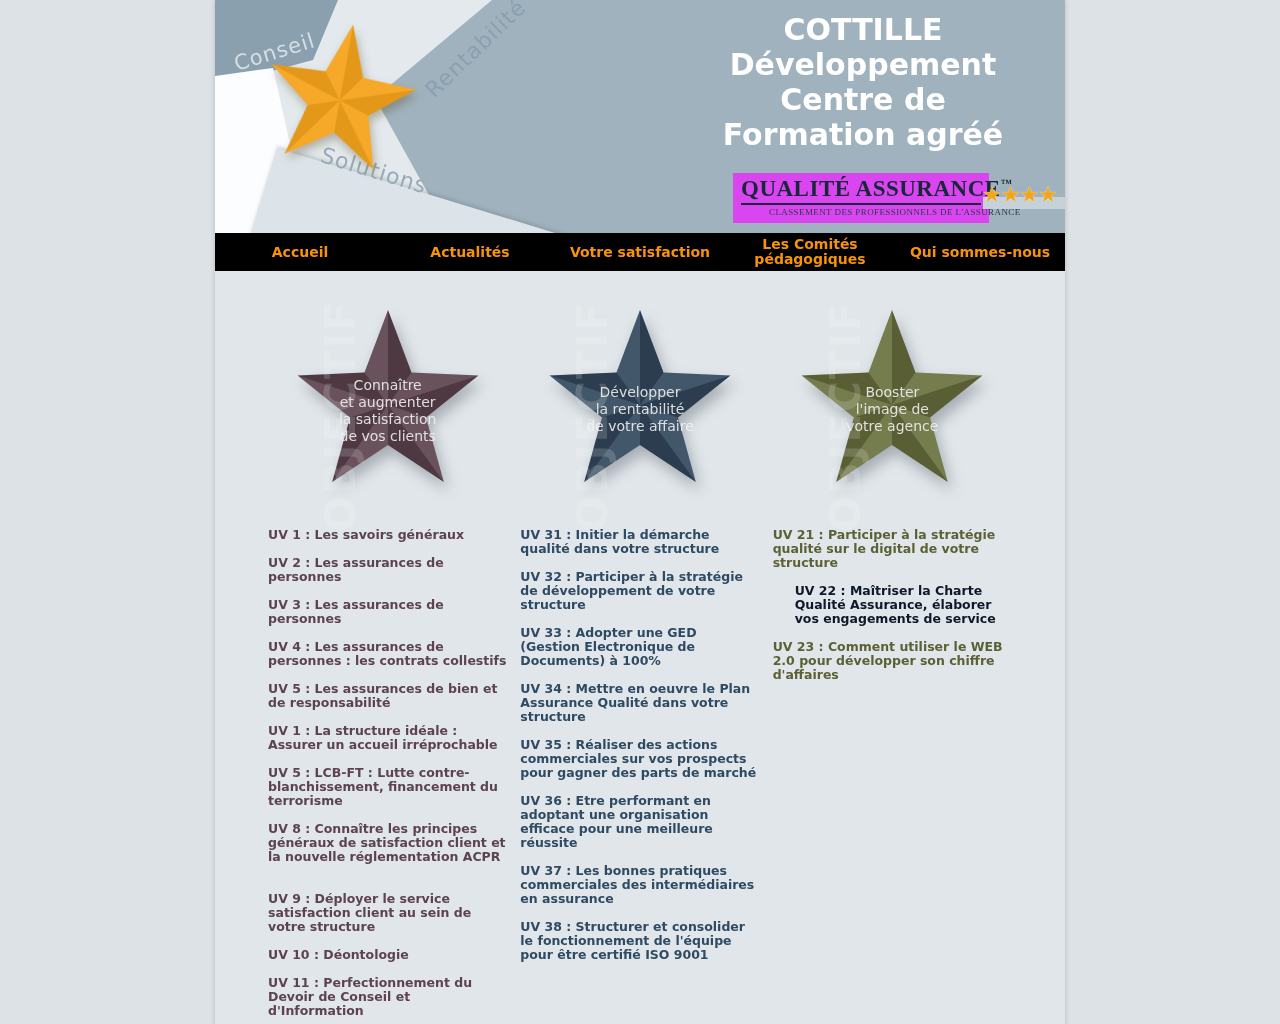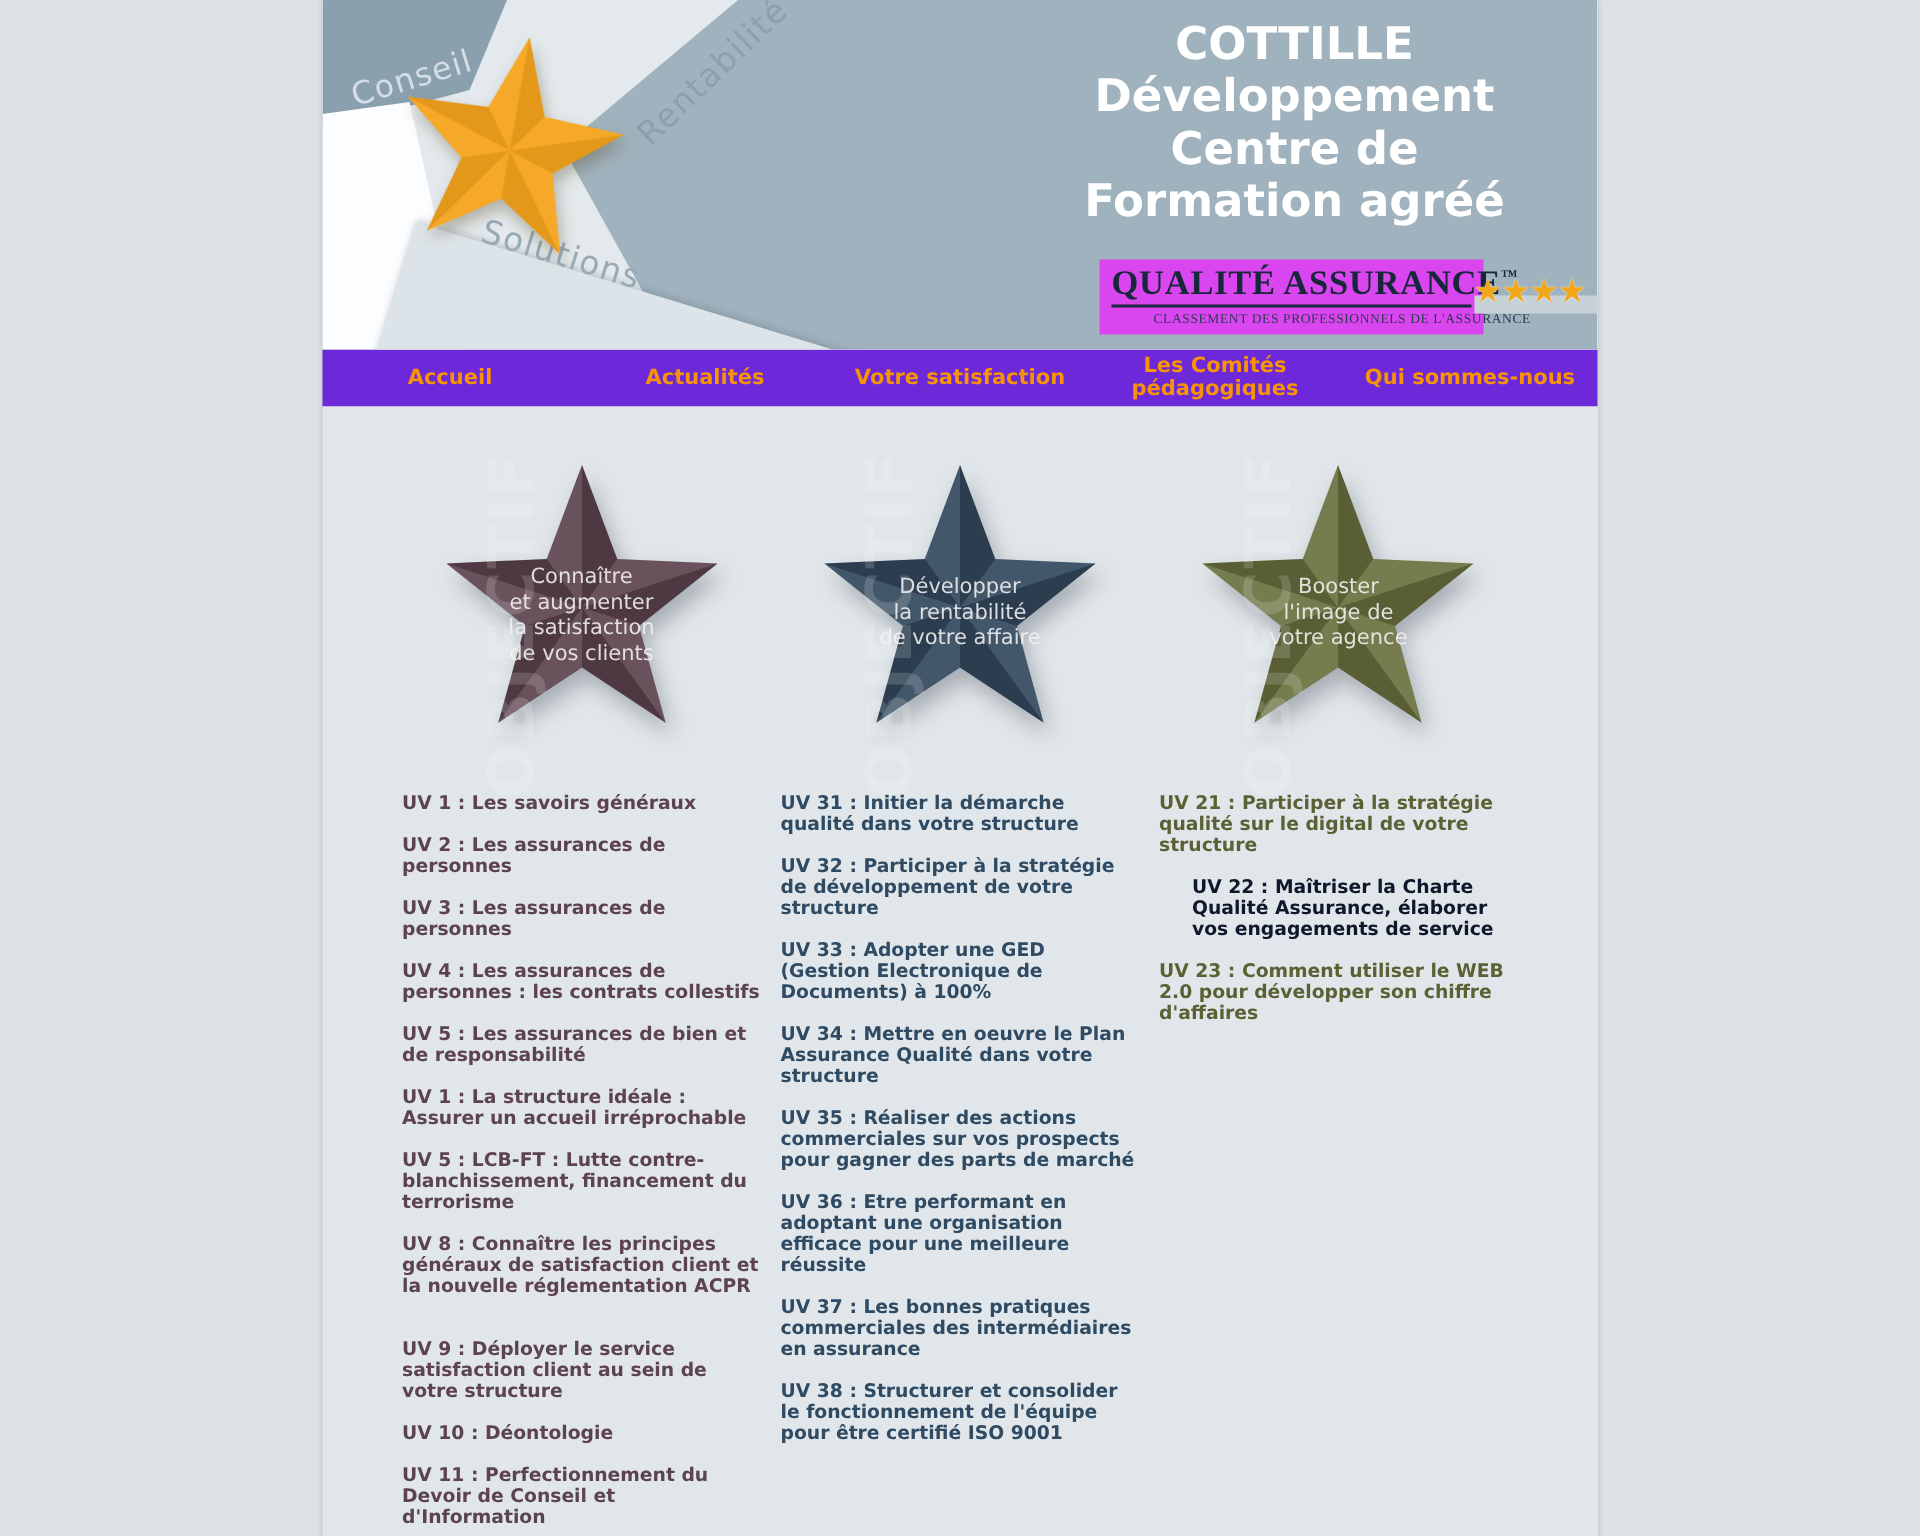--- a/index.html
+++ b/index.html
@@ -32,21 +32,21 @@
              color:#18273a; letter-spacing:.5px; white-space:nowrap; border-bottom:2px solid #18273a;
              padding-bottom:1px; }
   .logo-name sup { font-size:11px; }
   .logo-tagline { font-family:"Liberation Serif", serif; font-size:9px; color:#2a3a50;
              letter-spacing:.4px; margin-top:2px; white-space:nowrap;margin-left:28px; }
   .logo-graybar { position:absolute; left:768px; top:197px; width:82px; height:12px; background:#c7d1d8; }
   .logo-stars { position:absolute; left:767px; top:182px; font-size:22px; letter-spacing:-1px;
              color:#f2a71b; text-shadow:0 0 1px #fff; }
 
   
-  .nav { background:#6d28d9; height:38px; display:flex; align-items:center; }
+  .nav { background:#000000; height:38px; display:flex; align-items:center; }
   .nav-item { flex:1; text-align:center; font-weight:bold; font-size:14px; line-height:15px;
              cursor:pointer; }
 
   
   .content { background:#e0e6e9; min-height:724px; padding:0 53px 30px 53px; }
   .cols { display:grid; grid-template-columns:1fr 1fr 1fr; column-gap:13px; }
   .star-wrap { position:relative; margin-top:37px; height:192px; }
   .star-wrap svg { display:block; margin:0 auto; width:200px; height:176px;
              filter:drop-shadow(4px 8px 7px rgba(70,80,92,.38)); }
   .watermark { position:absolute; left:-50px; top:86px; width:240px; height:44px;

